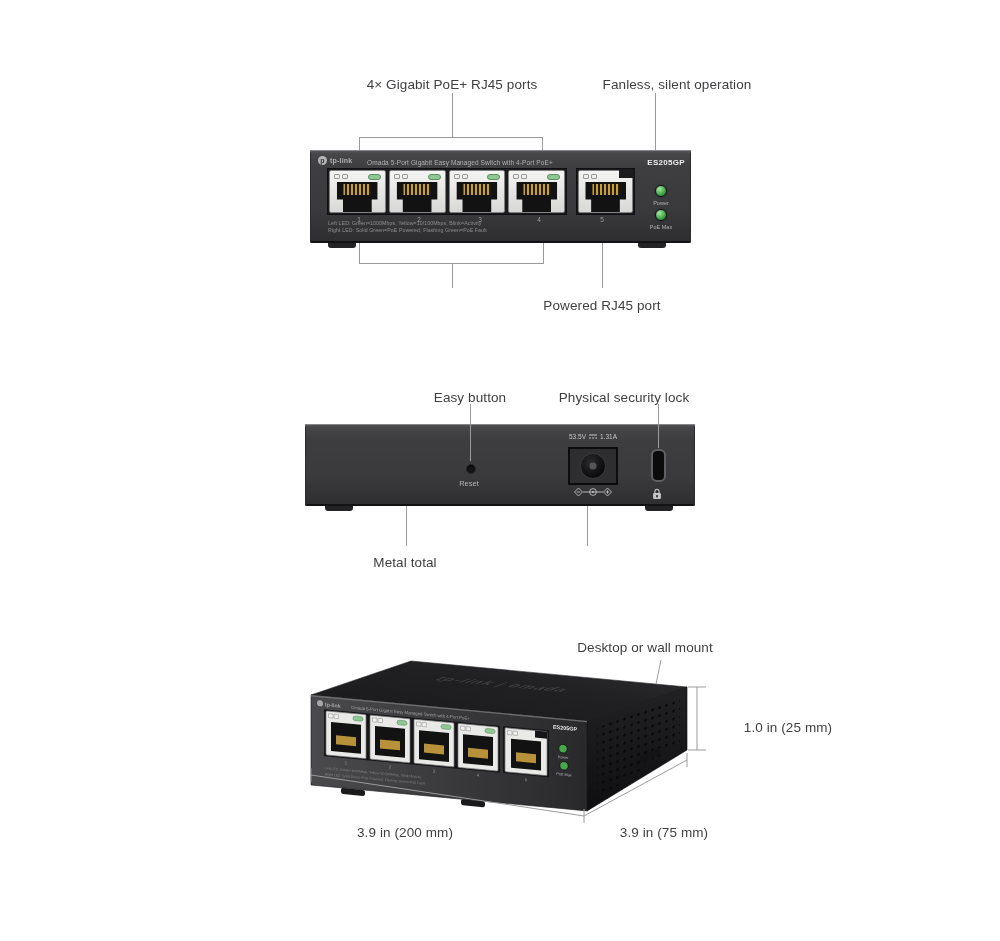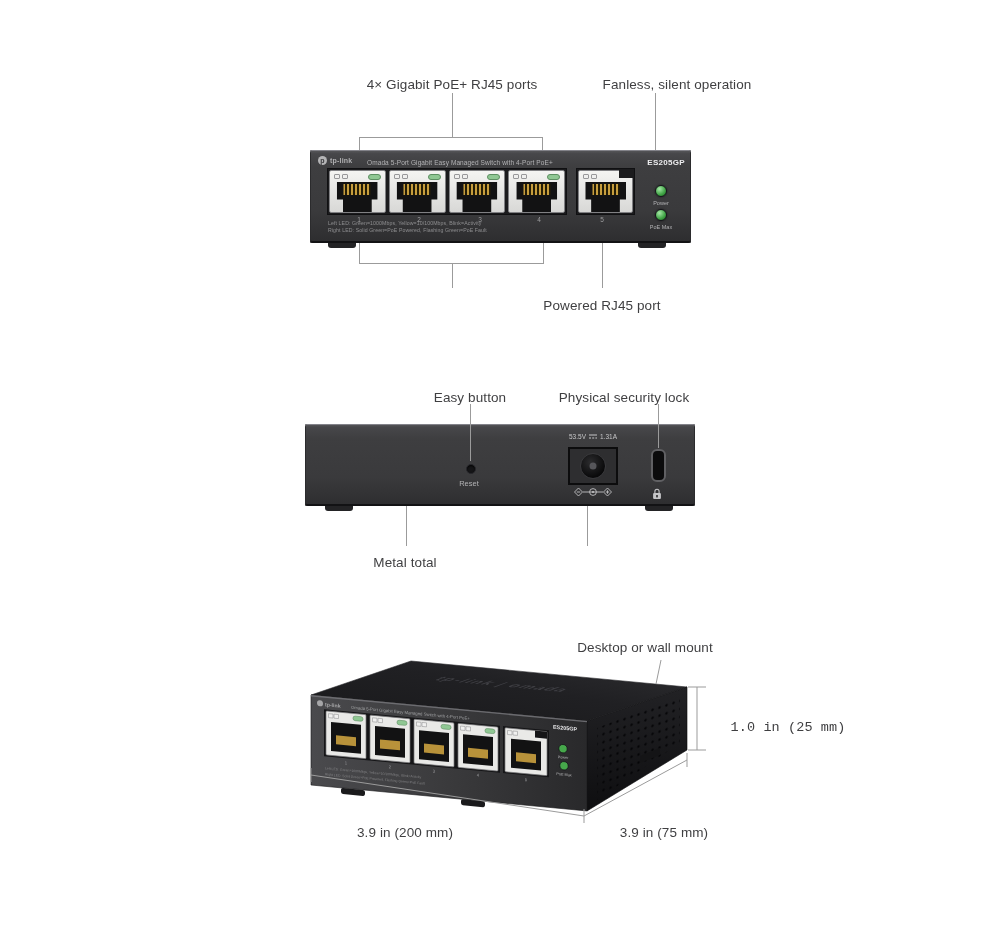--- a/index.html
+++ b/index.html
@@ -194,21 +194,21 @@
     </svg>
   </div>
   <div class="foot" style="left:325px;top:506px;"></div>
   <div class="foot" style="left:645px;top:506px;"></div>
 
   <div class="lead v" style="left:406px;top:506px;height:40px;"></div>
   <div class="lead v" style="left:587px;top:506px;height:40px;"></div>
   <div class="ann" style="left:405px;top:552px;">Metal total</div>
 
   <div class="ann" style="left:645px;top:637px;">Desktop or wall mount</div>
-  <div class="ann" style="left:788px;top:717px;font-family:Liberation Mono, monospace;">1.0 in (25 mm)</div>
+  <div class="ann" style="left:788px;top:717px;">1.0 in (25 mm)</div>
   <div class="ann" style="left:405px;top:822px;">3.9 in (200 mm)</div>
   <div class="ann" style="left:664px;top:822px;">3.9 in (75 mm)</div>
 
   <svg style="position:absolute;left:300px;top:640px;" width="410" height="200">
     <defs>
       <linearGradient id="topGrad" x1="0" y1="1" x2="1" y2="0">
         <stop offset="0" stop-color="#19191b"></stop>
           <stop offset="0.55" stop-color="#202023"></stop>
           <stop offset="1" stop-color="#2e2e31"></stop>
       </linearGradient>

